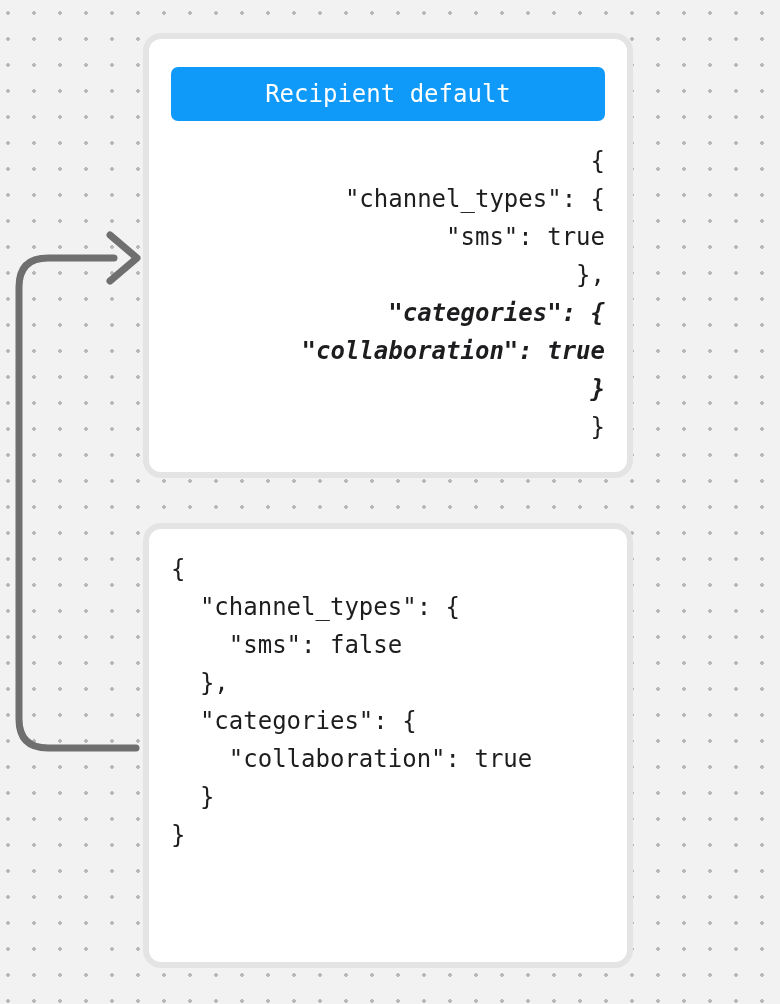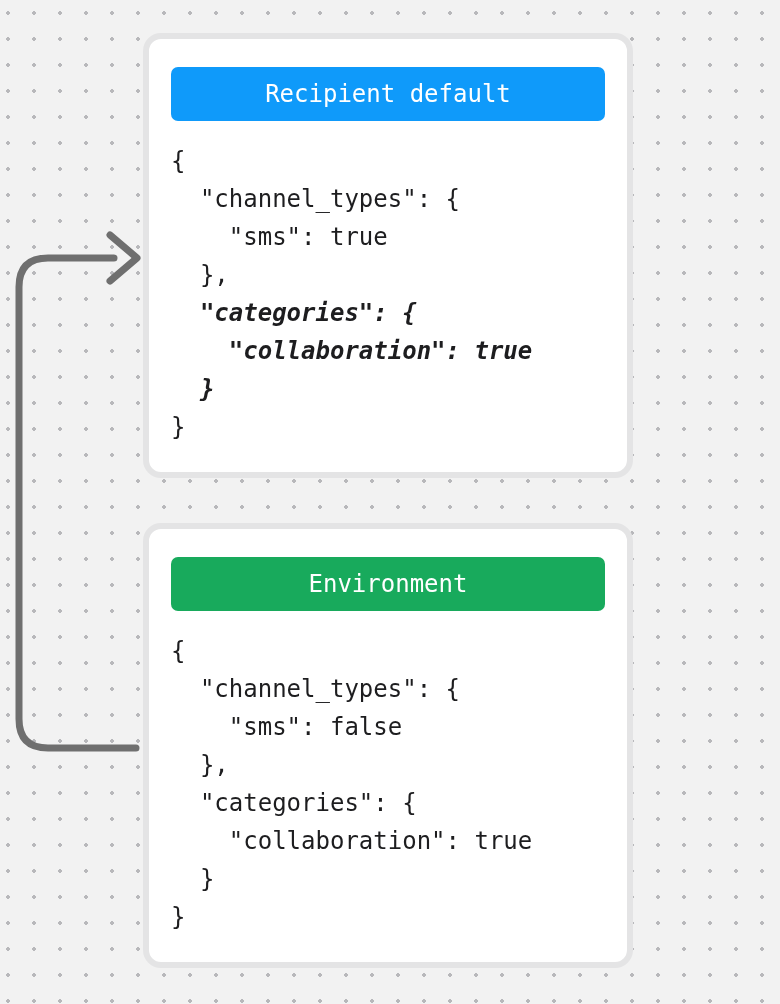--- a/index.html
+++ b/index.html
@@ -20,21 +20,21 @@
   .card {
     position: absolute;
     left: 143px;
     width: 490px;
     height: 445px;
     background: #ffffff;
     border: 6px solid #e4e4e5;
     border-radius: 18px;
     box-sizing: border-box;
   }
-  .card-top { top: 33px; }
+  .card-top { top: 33px; text-align: right; }
   .card-bottom { top: 523px; }
   .card-header {
     margin: 28px 22px 0 22px;
     height: 54px;
     border-radius: 7px;
     display: flex;
     align-items: center;
     justify-content: center;
     color: #ffffff;
     font-size: 24px;
@@ -80,23 +80,20 @@
       <div class="code-line">    "sms": true</div>
       <div class="code-line">  },</div>
       <div class="code-line em">  "categories": {</div>
       <div class="code-line em">    "collaboration": true</div>
       <div class="code-line em">  }</div>
       <div class="code-line">}</div>
     </div>
   </div>
 
   <div class="card card-bottom">
-    <div class="card-header" style="background: rgb(24, 170, 92);">
-      <span>Environment</span>
-    </div>
     <div class="code-block">
       <div class="code-line">{</div>
       <div class="code-line">  "channel_types": {</div>
       <div class="code-line">    "sms": false</div>
       <div class="code-line">  },</div>
       <div class="code-line">  "categories": {</div>
       <div class="code-line">    "collaboration": true</div>
       <div class="code-line">  }</div>
       <div class="code-line">}</div>
     </div>

